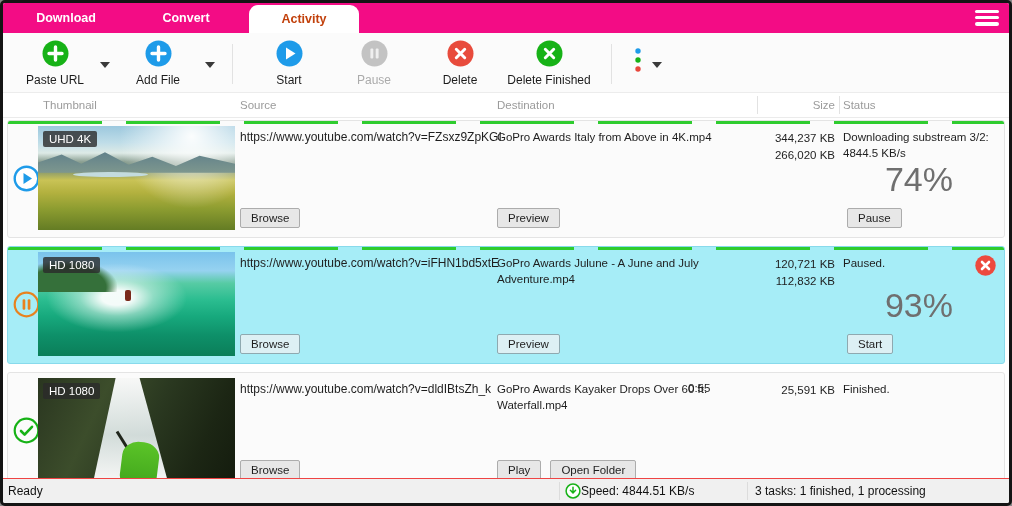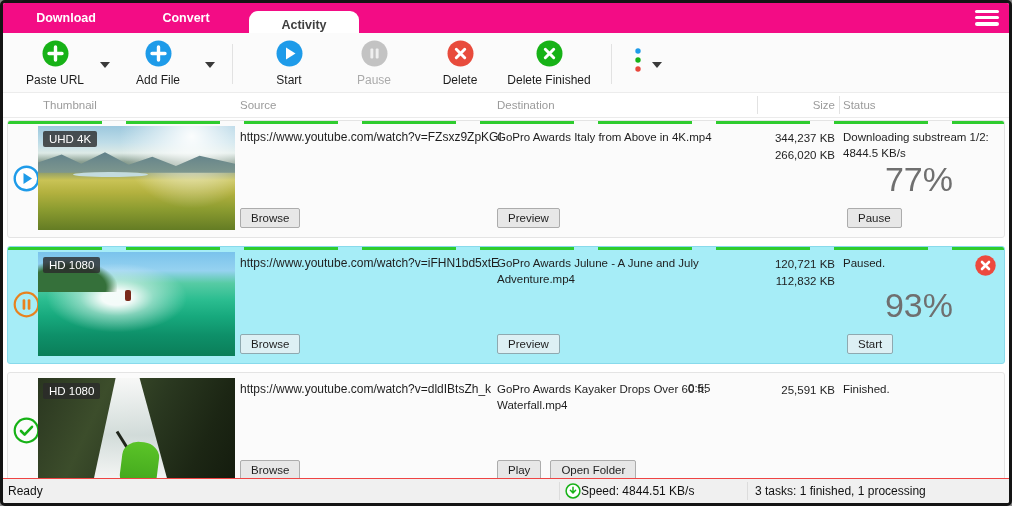--- a/index.html
+++ b/index.html
@@ -6,22 +6,22 @@
   body { background:#888; font-family:"Liberation Sans", sans-serif; }
   .window { width:1012px; height:506px; border:3px solid #141414; border-radius:5px;
             background:#fff; position:relative; overflow:hidden; }
 
   
   .tabbar { height:30px; background:#F30C85; position:relative; }
   .tab { position:absolute; top:0; height:30px; line-height:30px; text-align:center;
          color:#fff; font-weight:bold; font-size:12.5px; cursor:pointer; }
   .tab-download { left:8px;  width:110px; }
   .tab-convert  { left:118px; width:130px; }
-  .tab-active   { left:246px; width:110px; background:#fff; color:#404040;
-                  border-radius:9px 9px 0 0; top:8px; height:28px; line-height:28px; }
+  .tab-active   { left:246px; width:110px; background:#fff; color:#c2410c;
+                  border-radius:9px 9px 0 0; top:2px; height:28px; line-height:28px; }
   .hamburger { position:absolute; right:10px; top:7px; width:24px; cursor:pointer; }
   .hamburger span { display:block; height:3.2px; background:#fff; border-radius:2px; margin-bottom:3px; }
 
   
   .toolbar { height:60px; background:#FBFBFB; border-bottom:1px solid #ECECEC; position:relative; }
   .tool { position:absolute; top:7px; text-align:center; cursor:pointer; }
   .tool .tlabel { display:block; font-size:12px; color:#1c1c1c; margin-top:2px; }
   .tool.disabled .tlabel { color:#ABABAB; }
   .drop { position:absolute; top:27px; cursor:pointer; width:14px; height:10px; }
   .sep  { position:absolute; top:11px; height:40px; width:1px; background:#E2E2E2; }
@@ -205,24 +205,24 @@
       <div class="b-src"><span class="btn">Browse</span></div>
       <div class="cell-dest">GoPro Awards  Italy from Above in 4K.mp4</div>
       <div class="b-dest">
           <span class="btn">Preview</span>
         </div>
       <div class="cell-size">
         <div>344,237 KB</div>
         <div>266,020 KB</div>
       </div>
       <div class="cell-status">
-        <div>Downloading substream 1/2:</div>
+        <div>Downloading substream 3/2:</div>
         <div>4844.5 KB/s</div>
       </div>
-      <div class="pct">77%</div>
+      <div class="pct">74%</div>
       <div class="b-status"><span class="btn">Pause</span></div>
     </div>
 
     <div class="row selected">
       <div class="progress"></div>
       <svg class="sicon" width="27" height="27" viewBox="0 0 27 27">
           <circle cx="13.5" cy="13.5" r="11.8" fill="none" stroke="#E8821E" stroke-width="2.2"></circle>
           <rect x="9.6" y="8.3" width="2.7" height="10.4" rx="1.2" fill="#E8821E"></rect>
           <rect x="14.7" y="8.3" width="2.7" height="10.4" rx="1.2" fill="#E8821E"></rect>
         </svg>

